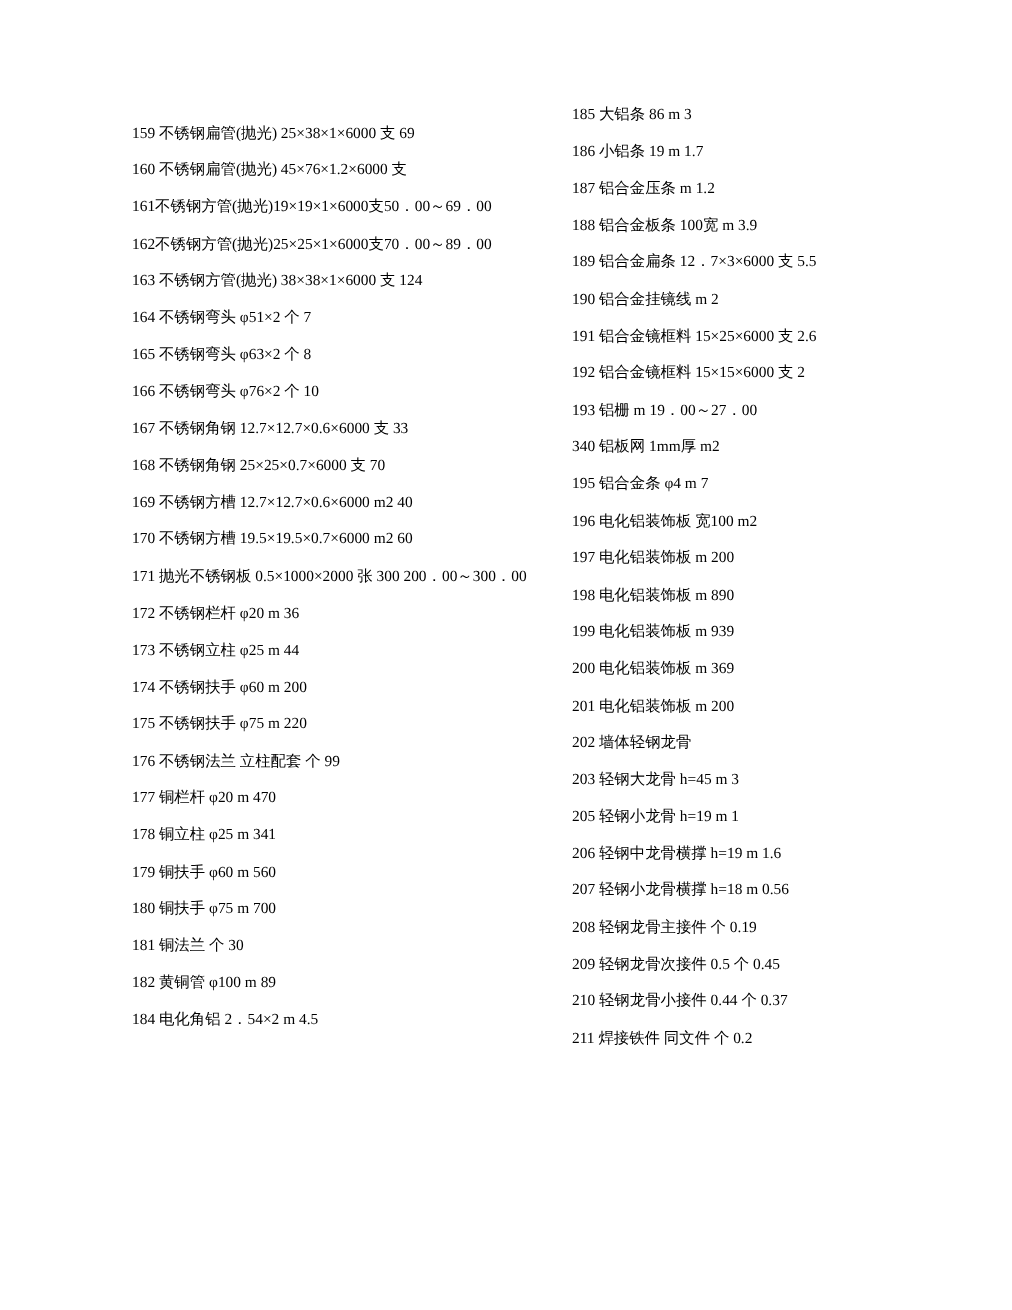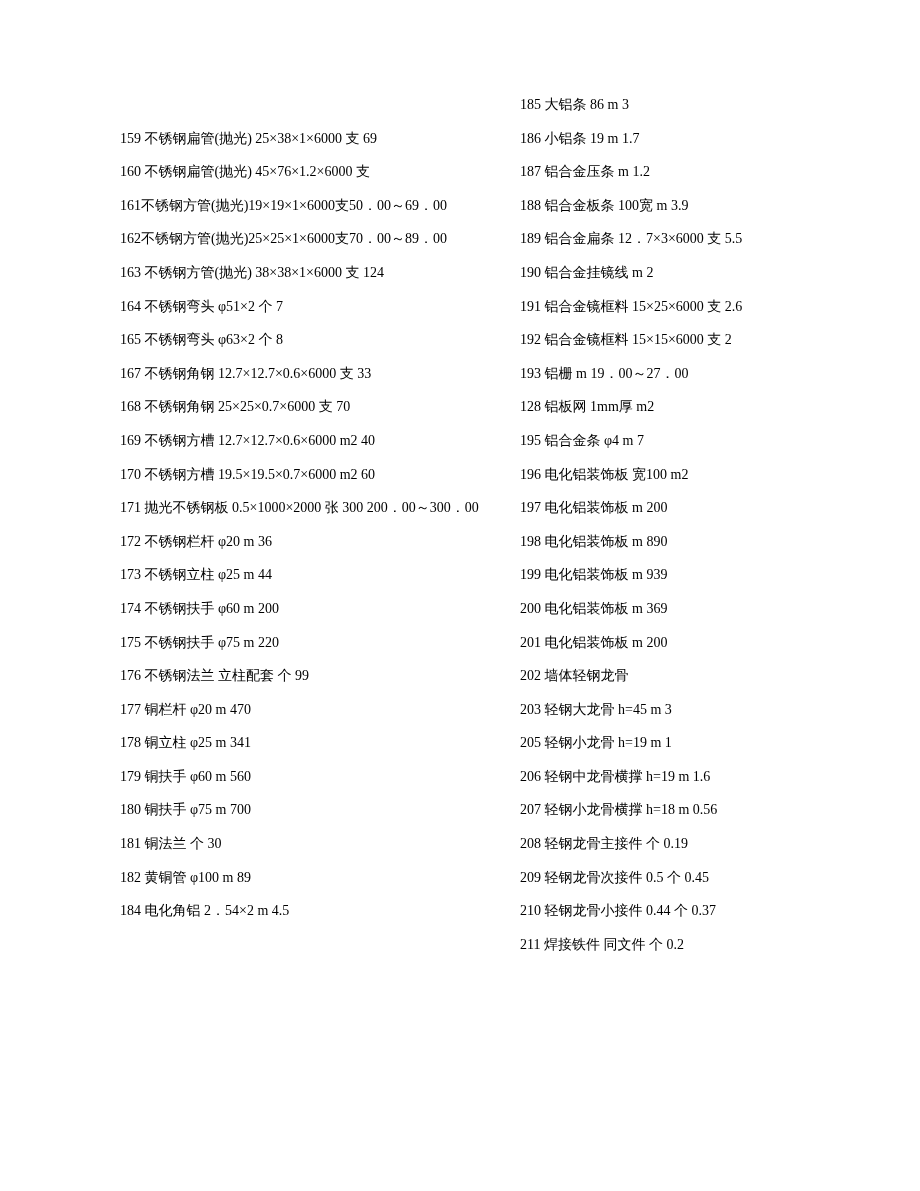--- a/index.html
+++ b/index.html
@@ -41,20 +41,21 @@
 
 <div class="columns">
   <div class="column column-left">
     <div class="entry">159 不锈钢扁管(抛光) 25×38×1×6000 支 69</div>
     <div class="entry">160 不锈钢扁管(抛光) 45×76×1.2×6000 支</div>
     <div class="entry">161不锈钢方管(抛光)19×19×1×6000支50．00～69．00</div>
     <div class="entry">162不锈钢方管(抛光)25×25×1×6000支70．00～89．00</div>
     <div class="entry">163 不锈钢方管(抛光) 38×38×1×6000 支 124</div>
     <div class="entry">164 不锈钢弯头 φ51×2 个 7</div>
     <div class="entry">165 不锈钢弯头 φ63×2 个 8</div>
+    <div class="entry">166 不锈钢弯头 φ76×2 个 10</div>
     <div class="entry">167 不锈钢角钢 12.7×12.7×0.6×6000 支 33</div>
     <div class="entry">168 不锈钢角钢 25×25×0.7×6000 支 70</div>
     <div class="entry">169 不锈钢方槽 12.7×12.7×0.6×6000 m2 40</div>
     <div class="entry">170 不锈钢方槽 19.5×19.5×0.7×6000 m2 60</div>
     <div class="entry">171 抛光不锈钢板 0.5×1000×2000 张 300 200．00～300．00</div>
     <div class="entry">172 不锈钢栏杆 φ20 m 36</div>
     <div class="entry">173 不锈钢立柱 φ25 m 44</div>
     <div class="entry">174 不锈钢扶手 φ60 m 200</div>
     <div class="entry">175 不锈钢扶手 φ75 m 220</div>
     <div class="entry">176 不锈钢法兰 立柱配套 个 99</div>
@@ -69,21 +70,21 @@
   <div class="column column-right">
     <div class="entry">185 大铝条 86 m 3</div>
     <div class="entry">186 小铝条 19 m 1.7</div>
     <div class="entry">187 铝合金压条 m 1.2</div>
     <div class="entry">188 铝合金板条 100宽 m 3.9</div>
     <div class="entry">189 铝合金扁条 12．7×3×6000 支 5.5</div>
     <div class="entry">190 铝合金挂镜线 m 2</div>
     <div class="entry">191 铝合金镜框料 15×25×6000 支 2.6</div>
     <div class="entry">192 铝合金镜框料 15×15×6000 支 2</div>
     <div class="entry">193 铝栅 m 19．00～27．00</div>
-    <div class="entry">128 铝板网 1mm厚 m2</div>
+    <div class="entry">340 铝板网 1mm厚 m2</div>
     <div class="entry">195 铝合金条 φ4 m 7</div>
     <div class="entry">196 电化铝装饰板 宽100 m2</div>
     <div class="entry">197 电化铝装饰板 m 200</div>
     <div class="entry">198 电化铝装饰板 m 890</div>
     <div class="entry">199 电化铝装饰板 m 939</div>
     <div class="entry">200 电化铝装饰板 m 369</div>
     <div class="entry">201 电化铝装饰板 m 200</div>
     <div class="entry">202 墙体轻钢龙骨</div>
     <div class="entry">203 轻钢大龙骨 h=45 m 3</div>
     <div class="entry">205 轻钢小龙骨 h=19 m 1</div>

